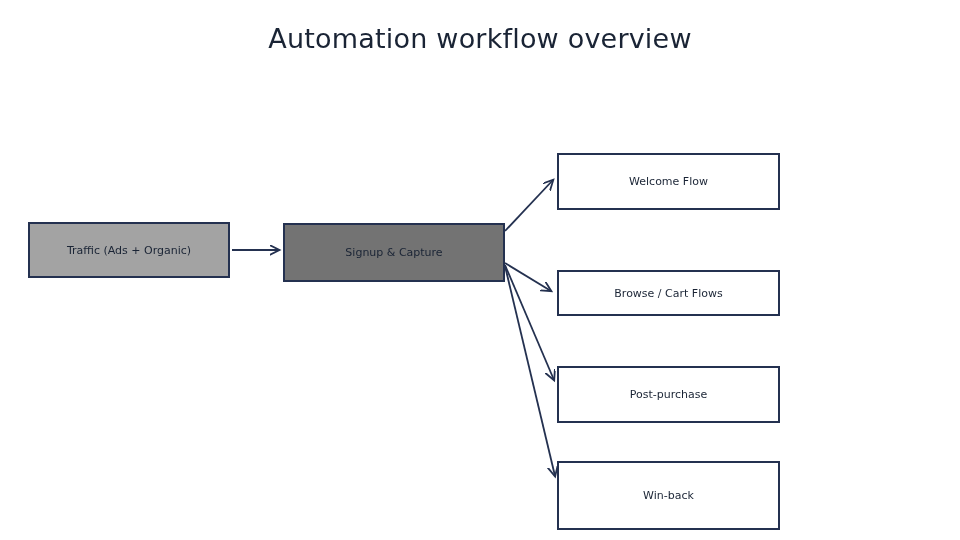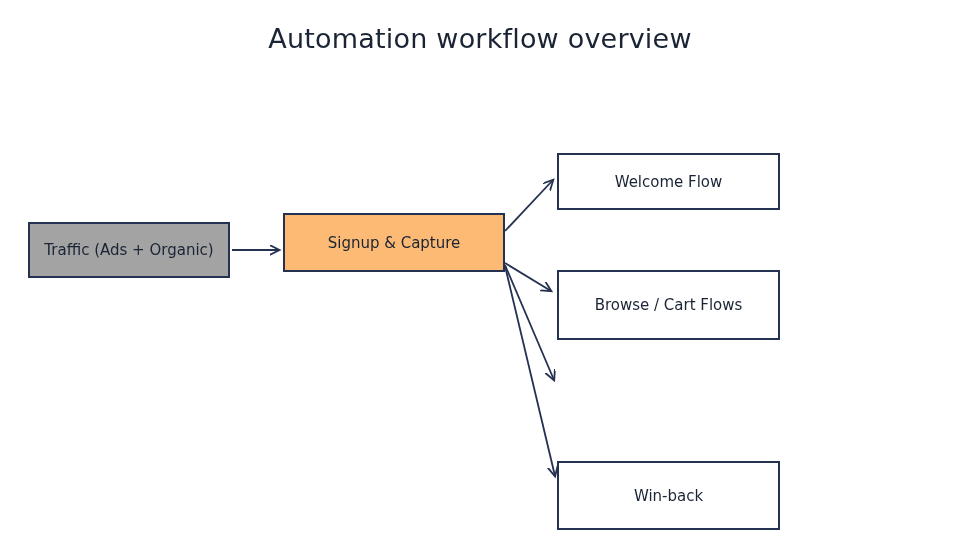--- a/index.html
+++ b/index.html
@@ -35,27 +35,27 @@
     height: 540px;
   }
   .node {
     position: absolute;
     box-sizing: border-box;
     border: 2px solid #243150;
     background: #ffffff;
     display: flex;
     align-items: center;
     justify-content: center;
-    font-size: 15px;
+    font-size: 11px;
     color: #1a2435;
   }
   .node-traffic   { left: 28px;  top: 212px; width: 202px; height: 56px; background: #a3a3a3; }
-  .node-signup    { left: 283px; top: 203px; width: 222px; height: 59px; background: #fdba74; }
+  .node-signup    { left: 283px; top: 213px; width: 222px; height: 59px; background: #737373; }
   .node-welcome   { left: 557px; top: 143px; width: 223px; height: 57px; }
-  .node-browse    { left: 557px; top: 260px; width: 223px; height: 70px; }
+  .node-browse    { left: 557px; top: 260px; width: 223px; height: 46px; }
   .node-postpurchase { left: 557px; top: 356px; width: 223px; height: 57px; }
   .node-winback   { left: 557px; top: 451px; width: 223px; height: 69px; }
   .node-label {
     white-space: nowrap;
   }
 </style>
 </head>
 <body>
 
 <div class="canvas">
@@ -84,18 +84,21 @@
   </div>
 
   <div class="node node-welcome">
     <span class="node-label">Welcome Flow</span>
   </div>
 
   <div class="node node-browse">
     <span class="node-label">Browse / Cart Flows</span>
   </div>
 
+  <div class="node node-postpurchase">
+    <span class="node-label">Post-purchase</span>
+  </div>
 
   <div class="node node-winback">
     <span class="node-label">Win-back</span>
   </div>
 
 </div>
 
 </body></html>

